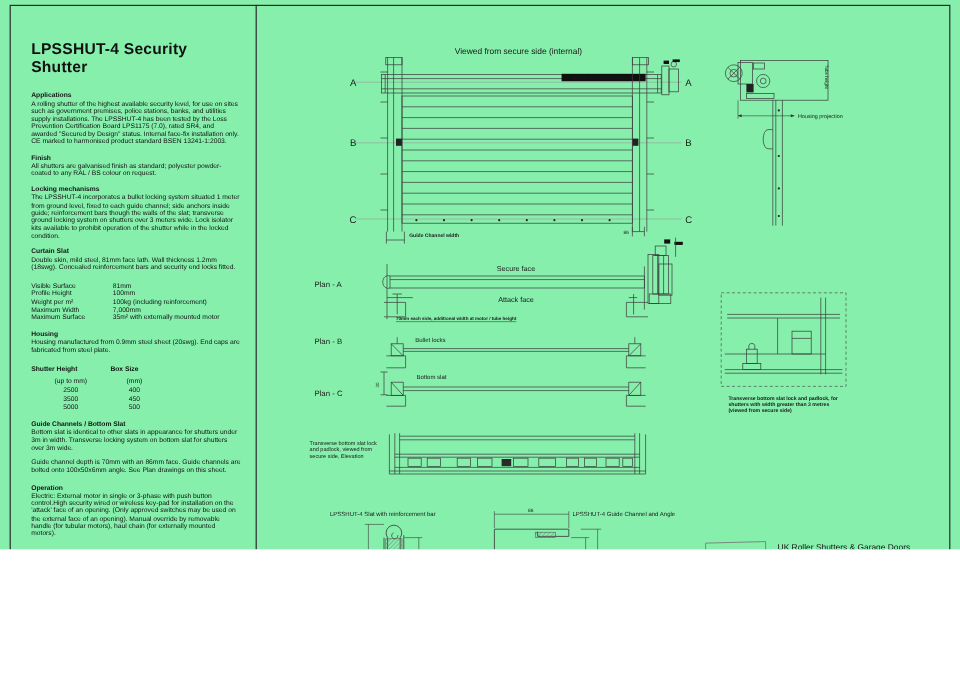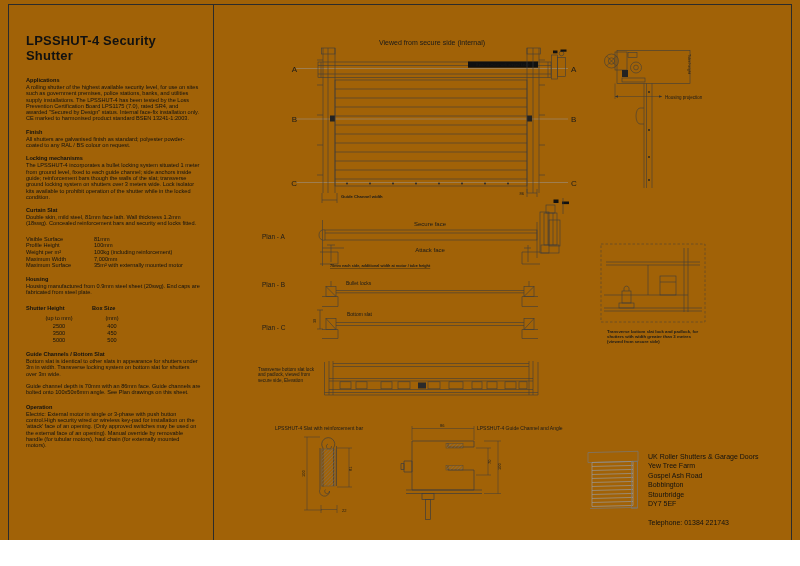--- a/index.html
+++ b/index.html
@@ -1,16 +1,16 @@
 <!DOCTYPE html>
 <html><head>
 <meta charset="utf-8">
 <style>
   html,body{margin:0;padding:0;background:#fff;}
-  .page{position:relative;width:800px;height:540px;background:#a16207;
+  .page{position:relative;width:800px;height:458px;background:#86efac;
         font-family:"Liberation Sans",sans-serif;color:#111;overflow:hidden;}
   .border-rect{position:absolute;left:8px;top:4px;width:782px;height:555px;border:1px solid #2b2b2b;}
   .divider{position:absolute;left:213px;top:4px;width:1px;height:556px;background:#2b2b2b;}
 
   
   .leftcol{position:absolute;left:26px;top:33px;width:175px;}
   .doc-title{font-size:13px;font-weight:bold;margin:0 0 14px 0;letter-spacing:.2px;}
   .sec h2{font-size:5.6px;margin:7px 0 1px 0;font-weight:bold;}
   .sec p{font-size:5.6px;line-height:6.3px;margin:0;}
   .sec{margin:0;}

